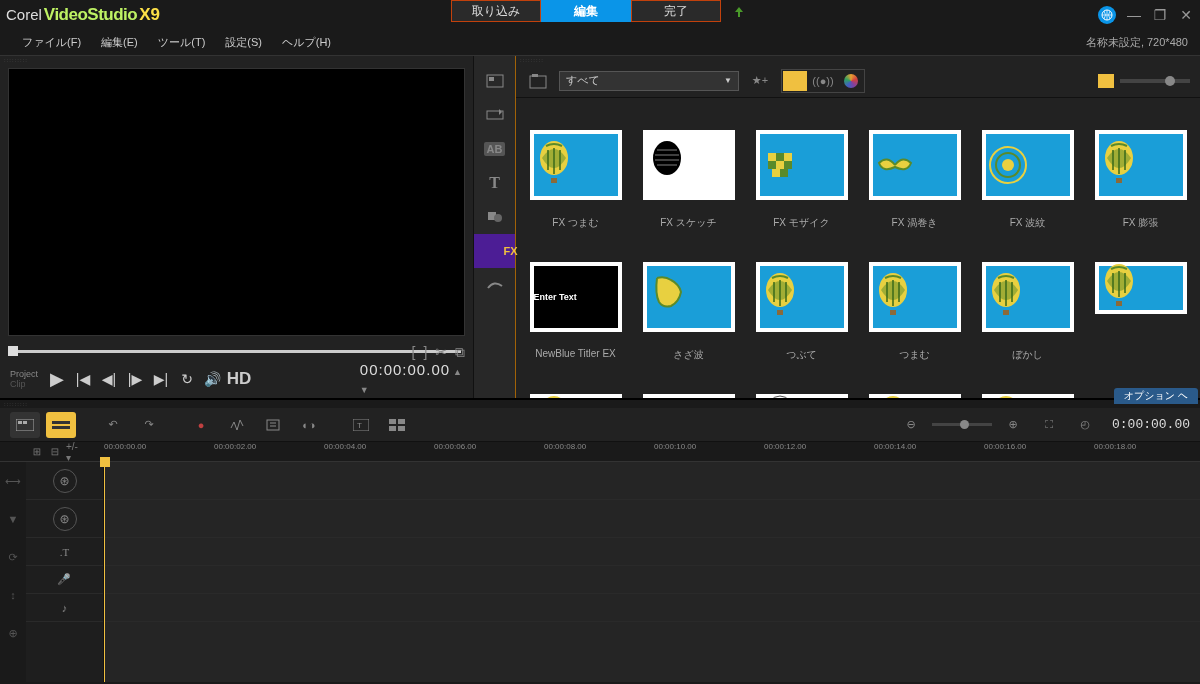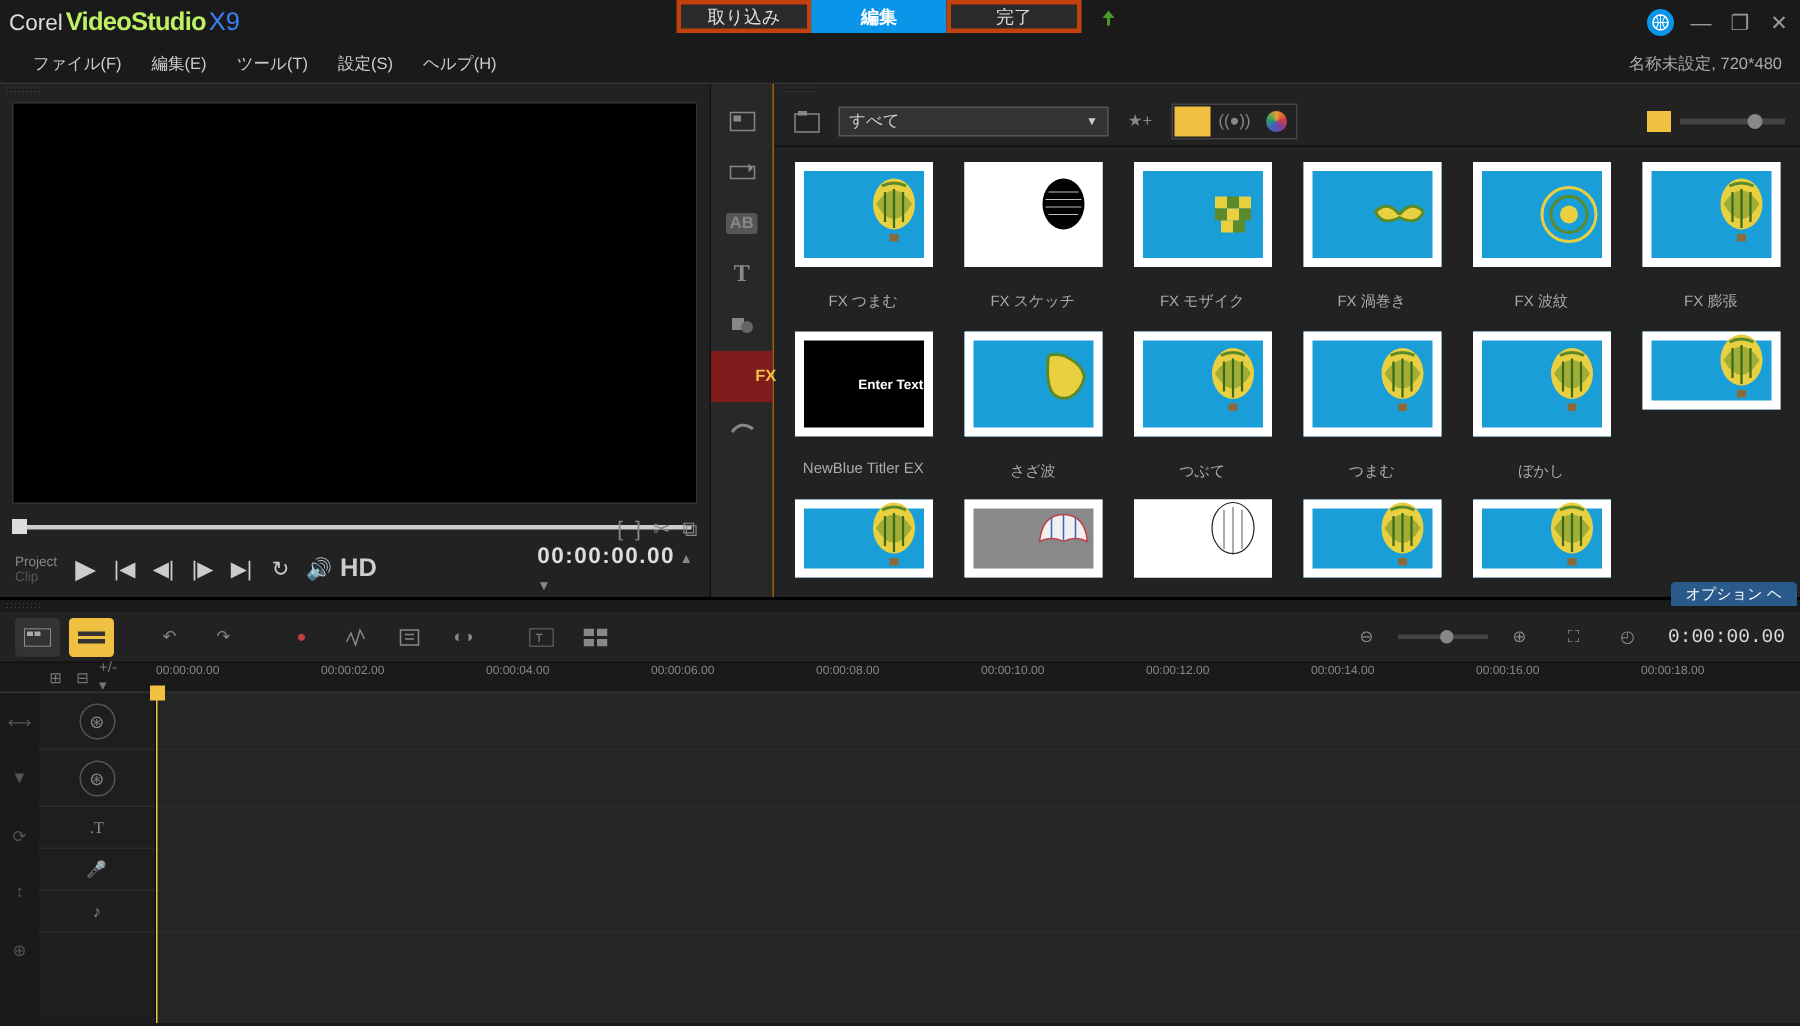--- a/index.html
+++ b/index.html
@@ -1,23 +1,23 @@
 <!DOCTYPE html>
 <html><head>
 <meta charset="utf-8">
 <style>
 * { margin: 0; padding: 0; box-sizing: border-box; font-family: "Meiryo", "Segoe UI", sans-serif; }
 body { width: 1200px; height: 684px; background: #1a1a1a; color: #ccc; font-size: 11px; overflow: hidden; }
 .titlebar { height: 30px; background: #1a1a1a; display: flex; align-items: center; padding: 0 6px; }
 .logo { display: flex; align-items: baseline; gap: 2px; }
 .logo-corel { font-size: 15px; font-weight: 300; color: #ddd; }
 .logo-vs { font-size: 17px; font-weight: 600; color: #bef264; letter-spacing: -0.5px; }
-.logo-x9 { font-size: 17px; font-weight: 400; color: #3b82f6; }
+.logo-x9 { font-size: 17px; font-weight: 700; color: #fde047; }
 .tab-strip { margin-left: auto; margin-right: auto; display: flex; position: absolute; left: 50%; transform: translateX(-50%); top: 0; }
-.main-tab { width: 90px; height: 22px; background: #2a2a2a; border: 3px solid #c2410c; display: flex; align-items: center; justify-content: center; font-size: 12px; color: #ddd; cursor: pointer; }
+.main-tab { width: 90px; height: 22px; background: #2a2a2a; border: 1px solid #c2410c; display: flex; align-items: center; justify-content: center; font-size: 12px; color: #ddd; cursor: pointer; }
 .main-tab.active { background: #0a95e8; border-color: #0a95e8; color: #fff; font-weight: bold; }
 .upload-arrow { width: 20px; height: 20px; margin-left: 8px; margin-top: 2px; display: flex; align-items: center; justify-content: center; }
 .win-controls { margin-left: auto; display: flex; gap: 10px; align-items: center; }
 .win-btn { width: 16px; height: 16px; color: #999; cursor: pointer; display: flex; align-items: center; justify-content: center; font-size: 14px; }
 .globe-icon { width: 18px; height: 18px; border-radius: 50%; background: #0a95e8; display: flex; align-items: center; justify-content: center; font-size: 11px; }
 .menubar { height: 26px; background: #1a1a1a; display: flex; align-items: center; padding: 0 12px; border-bottom: 1px solid #333; }
 .menu-item { padding: 4px 10px; font-size: 11px; color: #ccc; cursor: pointer; }
 .project-info { margin-left: auto; font-size: 11px; color: #aaa; }
 .workspace { display: flex; height: 342px; }
 .preview-panel { width: 474px; background: #222; border-right: 1px solid #111; display: flex; flex-direction: column; }
@@ -25,40 +25,40 @@
 .grip-dots { color: #555; font-size: 6px; letter-spacing: 1px; }
 .preview-video { flex: 1; margin: 4px 8px; background: #000; border: 1px solid #333; }
 .timeline-scrub { height: 20px; margin: 0 8px; position: relative; }
 .scrub-line { height: 3px; background: #ccc; position: absolute; top: 10px; left: 4px; right: 4px; }
 .scrub-handle { width: 10px; height: 10px; background: #ddd; position: absolute; top: 6px; left: 0; }
 .scrub-markers { position: absolute; right: 0; top: 4px; display: flex; gap: 8px; color: #888; font-size: 14px; }
 .playback-row { height: 38px; display: flex; align-items: center; padding: 0 10px; gap: 4px; }
 .playback-labels { display: flex; flex-direction: column; font-size: 9px; color: #888; margin-right: 4px; }
 .playback-btn { width: 22px; height: 22px; display: flex; align-items: center; justify-content: center; color: #ccc; cursor: pointer; font-size: 14px; }
 .play-big { font-size: 18px; }
-.timecode { margin-left: auto; font-family: monospace; font-size: 15px; color: #ddd; letter-spacing: 1px; font-weight: bold; }
+.timecode { margin-left: auto; font-family: monospace; font-size: 15px; color: #ddd; letter-spacing: 1px; }
 .tc-arrow { font-size: 9px; color: #888; margin-left: 3px; line-height: 6px; }
 .library-panel { flex: 1; background: #222; display: flex; }
 .lib-sidebar { width: 42px; background: #282828; display: flex; flex-direction: column; padding-top: 8px; border-right: 1px solid #a16207; }
 .lib-tab { height: 34px; display: flex; align-items: center; justify-content: center; color: #888; cursor: pointer; }
-.lib-tab.active { background: #7f1d1d; color: #f0c040; font-weight: bold; padding-left: 32px; }
+.lib-tab.active { background: #4c1d95; color: #f0c040; font-weight: bold; padding-left: 32px; }
 .lib-tab-label { font-size: 11px; font-weight: bold; }
 .lib-main { flex: 1; display: flex; flex-direction: column; }
 .lib-toolbar { height: 34px; display: flex; align-items: center; padding: 0 10px; gap: 9px; border-bottom: 1px solid #111; }
 .lib-dropdown { width: 180px; height: 20px; background: #333; border: 1px solid #555; display: flex; align-items: center; padding: 0 6px; font-size: 11px; color: #ccc; }
 .lib-dropdown-arrow { margin-left: auto; font-size: 8px; }
 .lib-tool-btn { width: 24px; height: 20px; display: flex; align-items: center; justify-content: center; color: #888; cursor: pointer; }
 .lib-tool-group { display: flex; gap: 4px; border: 1px solid #444; padding: 1px; }
 .thumb-size-ctrl { margin-left: auto; display: flex; align-items: center; gap: 6px; }
 .thumb-mode { width: 16px; height: 14px; background: #f0c040; }
 .thumb-slider { width: 70px; height: 4px; background: #444; position: relative; }
 .thumb-slider-handle { width: 10px; height: 10px; background: #888; border-radius: 50%; position: absolute; top: -3px; left: 45px; }
 .lib-grid { flex: 1; padding: 10px; display: grid; grid-template-columns: repeat(6, 1fr); gap: 10px 14px; overflow: hidden; }
 .lib-item { display: flex; flex-direction: column; align-items: center; gap: 16px; cursor: pointer; }
-.lib-thumb { width: 92px; height: 70px; background: #1a9ed8; border: 6px solid #ffffff; display: flex; align-items: center; justify-content: flex-end; font-size: 30px; }
+.lib-thumb { width: 92px; height: 70px; background: #1a9ed8; border: 4px solid #ffffff; display: flex; align-items: center; justify-content: flex-start; font-size: 30px; margin-top: 22px; }
 .lib-label { font-size: 10px; color: #aaa; text-align: center; white-space: nowrap; overflow: hidden; }
 .options-tab { position: absolute; right: 2px; top: 388px; background: #2a5a8a; padding: 1px 10px; font-size: 10px; border-radius: 3px 3px 0 0; color: #fff; }
 .timeline-section { height: 284px; background: #1a1a1a; border-top: 2px solid #000; display: flex; flex-direction: column; }
 .tl-toolbar { height: 34px; display: flex; align-items: center; padding: 0 10px; gap: 6px; border-bottom: 1px solid #111; background: #222; }
 .tl-btn { width: 30px; height: 26px; display: flex; align-items: center; justify-content: center; color: #888; cursor: pointer; border-radius: 3px; }
 .tl-btn.active { background: #f0c040; color: #222; }
 .tl-btn.dark { background: #333; }
 .tl-spacer-sm { width: 10px; }
 .tl-zoom { margin-left: auto; display: flex; align-items: center; gap: 6px; }
 .tl-zoom-slider { width: 60px; height: 3px; background: #444; position: relative; }

